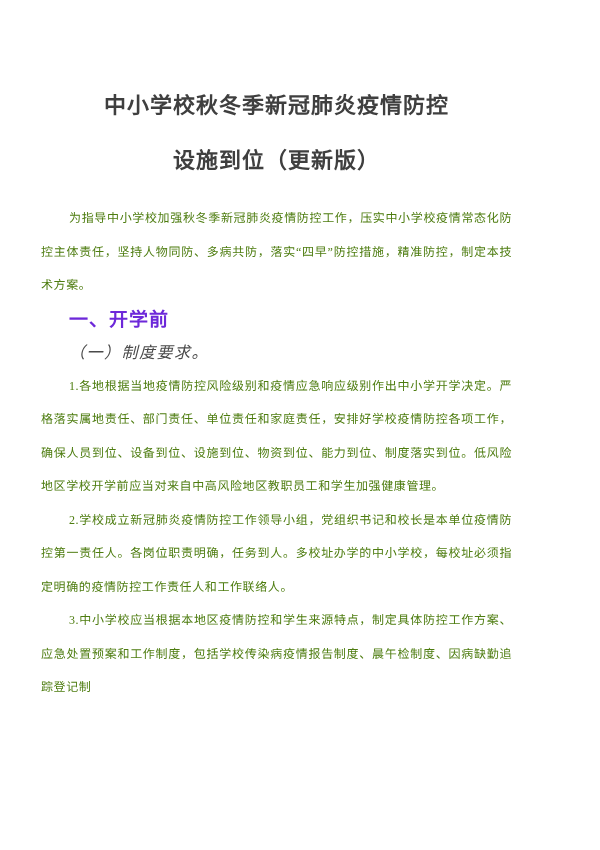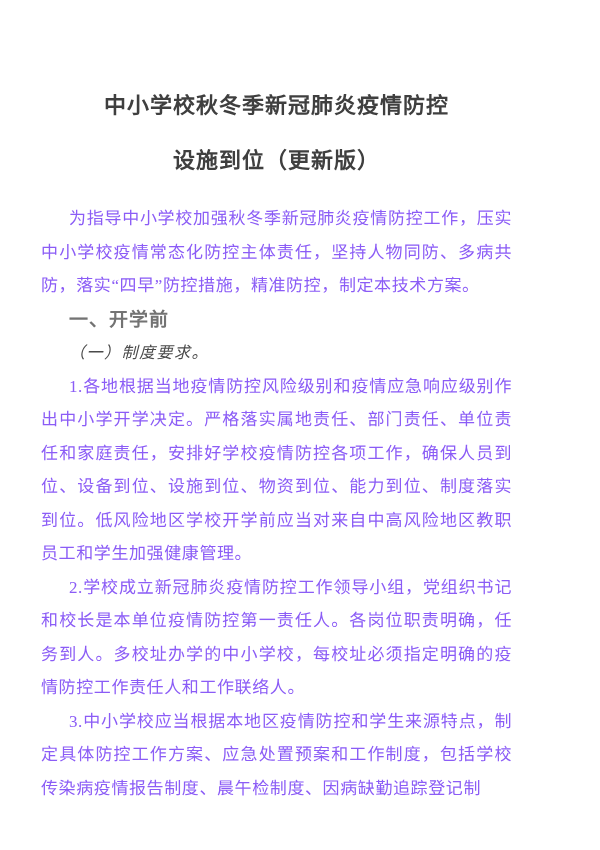--- a/index.html
+++ b/index.html
@@ -26,32 +26,32 @@
     color: #3f3f3f;
     text-align: center;
   }
   .title-line { display: block; }
   .content {
     margin-top: 14px;
   }
   .content p {
     margin: 0;
     font-family: "Liberation Serif", "DejaVu Serif", serif;
-    font-size: 17px;
+    font-size: 12px;
     line-height: 33.5px;
     letter-spacing: 0.6px;
-    color: #8b5cf6;
+    color: #4d7c0f;
     text-align: justify;
     text-indent: 28px;
   }
   .content p.heading-1 {
     font-family: "Liberation Sans", "DejaVu Sans", sans-serif;
     font-weight: bold;
     font-size: 19px;
-    color: #737373;
+    color: #6d28d9;
     text-align: left;
     letter-spacing: 1px;
   }
   .content p.heading-2 {
     font-style: italic;
     font-size: 16px;
     color: #4a4a4a;
     text-align: left;
     letter-spacing: 1.5px;
   }

